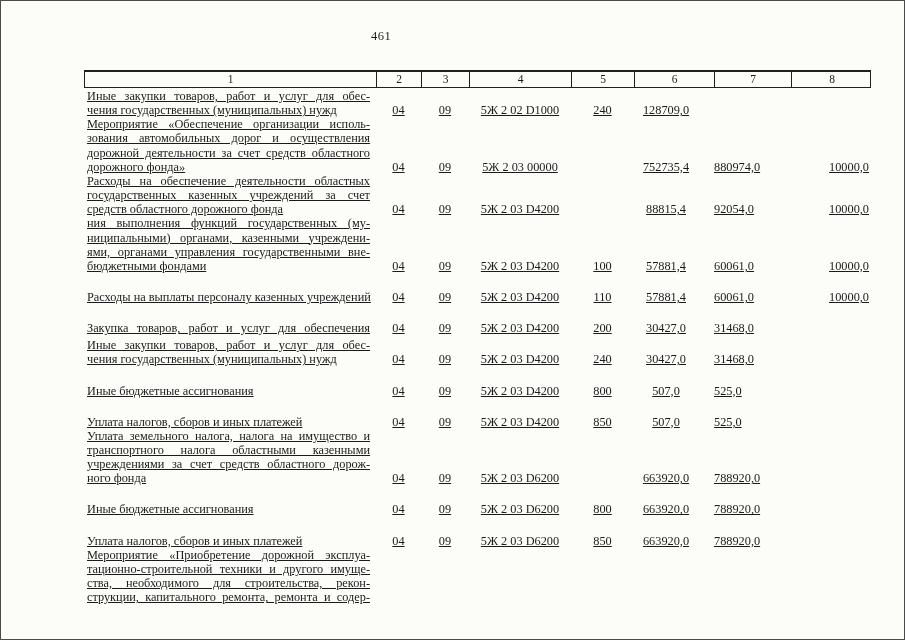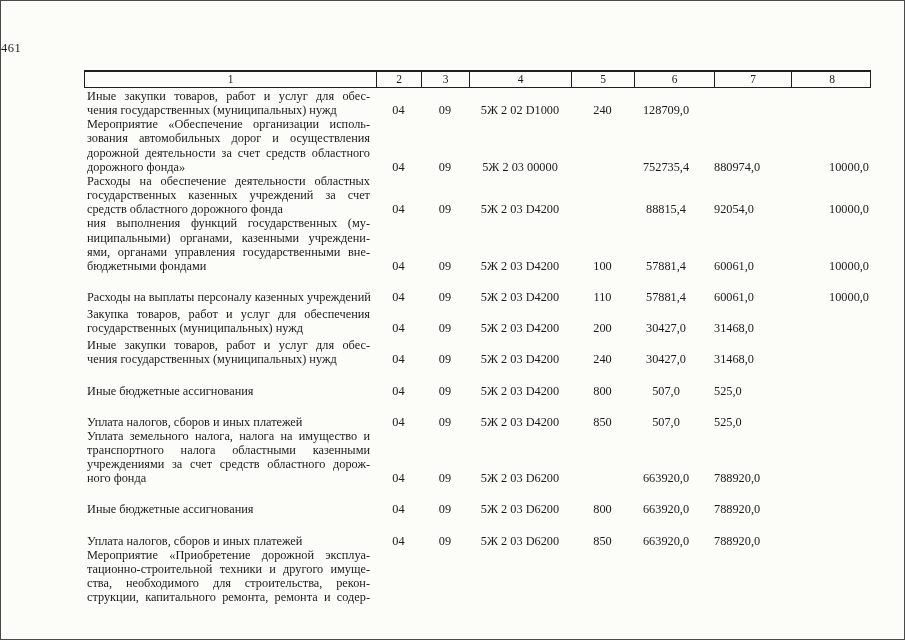--- a/index.html
+++ b/index.html
@@ -12,23 +12,24 @@
     position: relative;
     width: 905px;
     height: 640px;
     background: #fcfcf9;
     border: 1px solid #4a4a4a;
     overflow: hidden;
     color: #1b1b1b;
   }
   .page-number {
     position: absolute;
-    top: 40px;
+    top: 28px;
     left: 0;
     width: 760px;
+    text-align: center;
     font-size: 12.5px;
     letter-spacing: 0.5px;
   }
   .doc-table {
     position: absolute;
     left: 83px;
     top: 69px;
     width: 787px;
   }
   .grid-cols {
@@ -42,21 +43,21 @@
     border-right: 1.2px solid #1f1f1f;
   }
   .hdr-cell {
     border-right: 1px solid #1f1f1f;
     text-align: center;
     font-size: 11.5px;
     line-height: 15px;
     height: 15px;
   }
   .hdr-cell:last-child { border-right: none; }
-  .tbody { padding-top: 1px; }
+  .tbody { padding-top: 1px; text-decoration: underline; }
   .row { align-items: end; }
   .c1 { padding-left: 3px; padding-right: 6px; }
   .line, .cell {
     font-size: 12.3px;
     line-height: 14.15px;
   }
   .line { white-space: nowrap; }
   .jline { text-align: justify; text-align-last: justify; }
   .center { text-align: center; }
   .r6 { text-align: center; padding-right: 16px; }
@@ -151,21 +152,20 @@
     <div class="cell center">5Ж 2 03 D4200</div>
     <div class="cell center">110</div>
     <div class="cell r6">57881,4</div>
     <div class="cell r7">60061,0</div>
     <div class="cell r8">10000,0</div>
   </div>
 
   <div class="row grid-cols">
     <div class="c1">
             <div class="line jline">Закупка товаров, работ и услуг для обеспечения</div>
-            <div class="line">государственных (муниципальных) нужд</div>
           </div>
     <div class="cell center">04</div>
     <div class="cell center">09</div>
     <div class="cell center">5Ж 2 03 D4200</div>
     <div class="cell center">200</div>
     <div class="cell r6">30427,0</div>
     <div class="cell r7">31468,0</div>
     <div class="cell r8"></div>
   </div>
 

